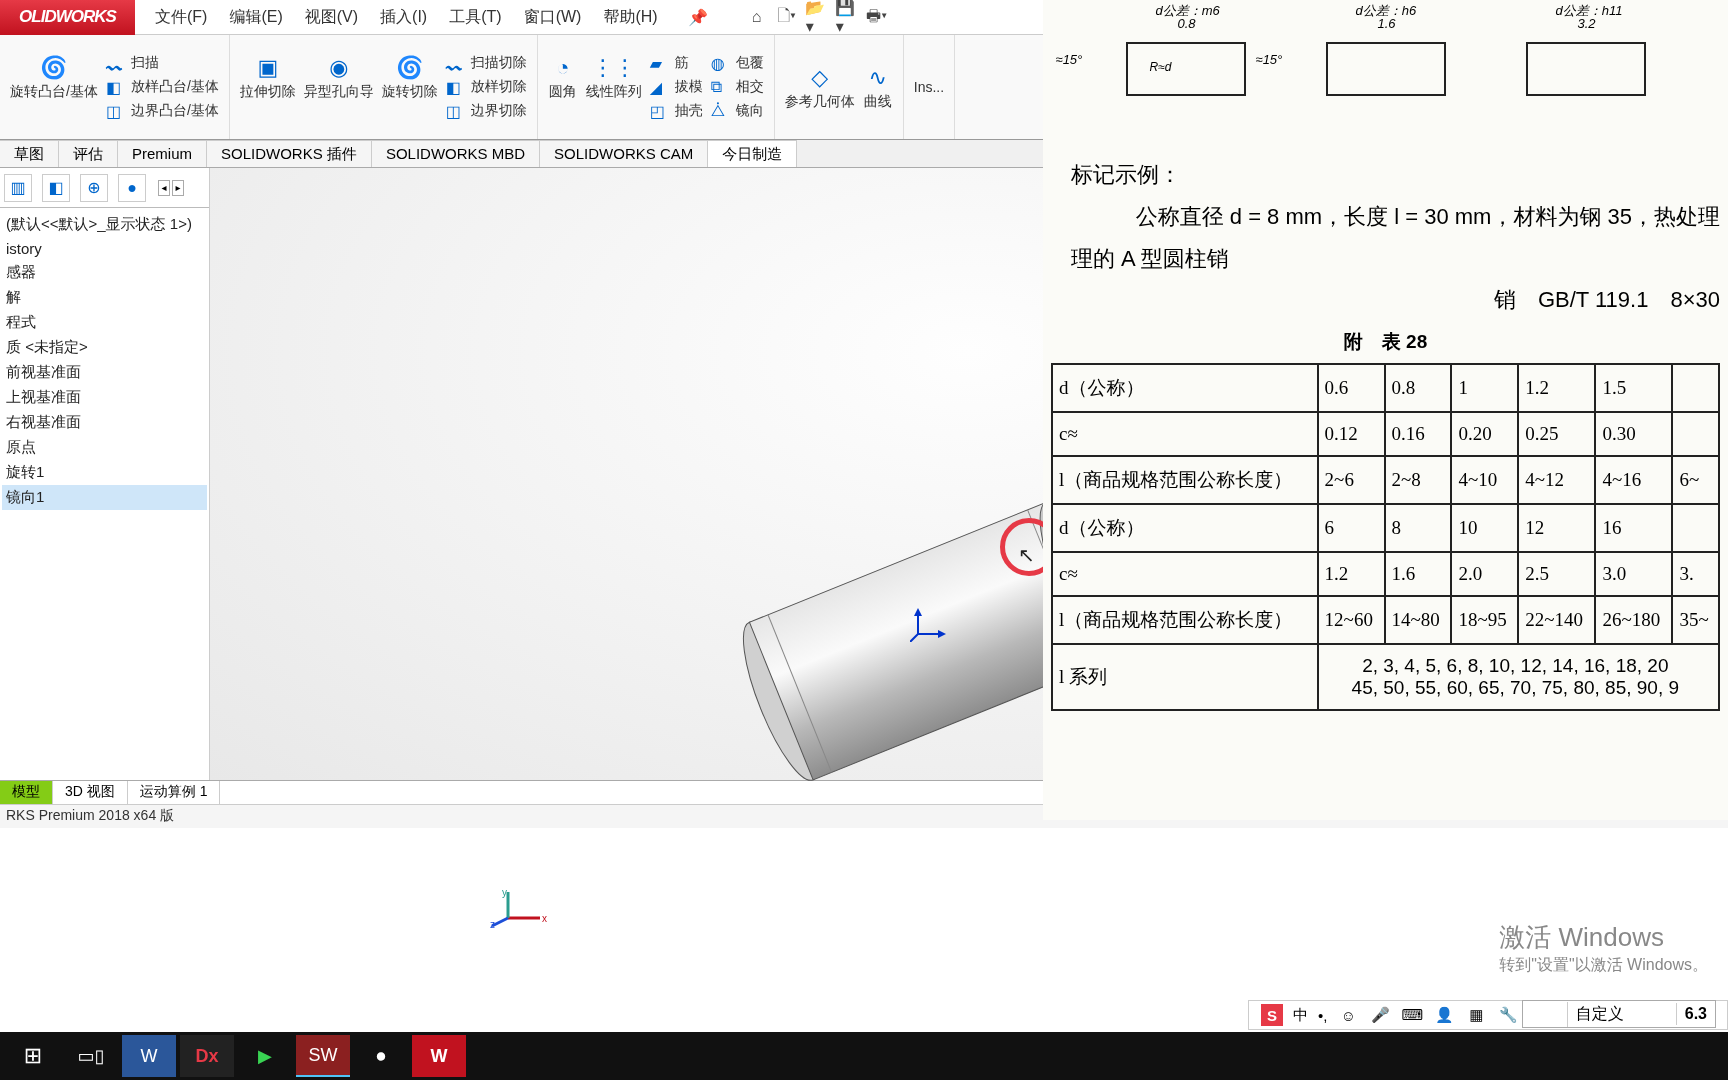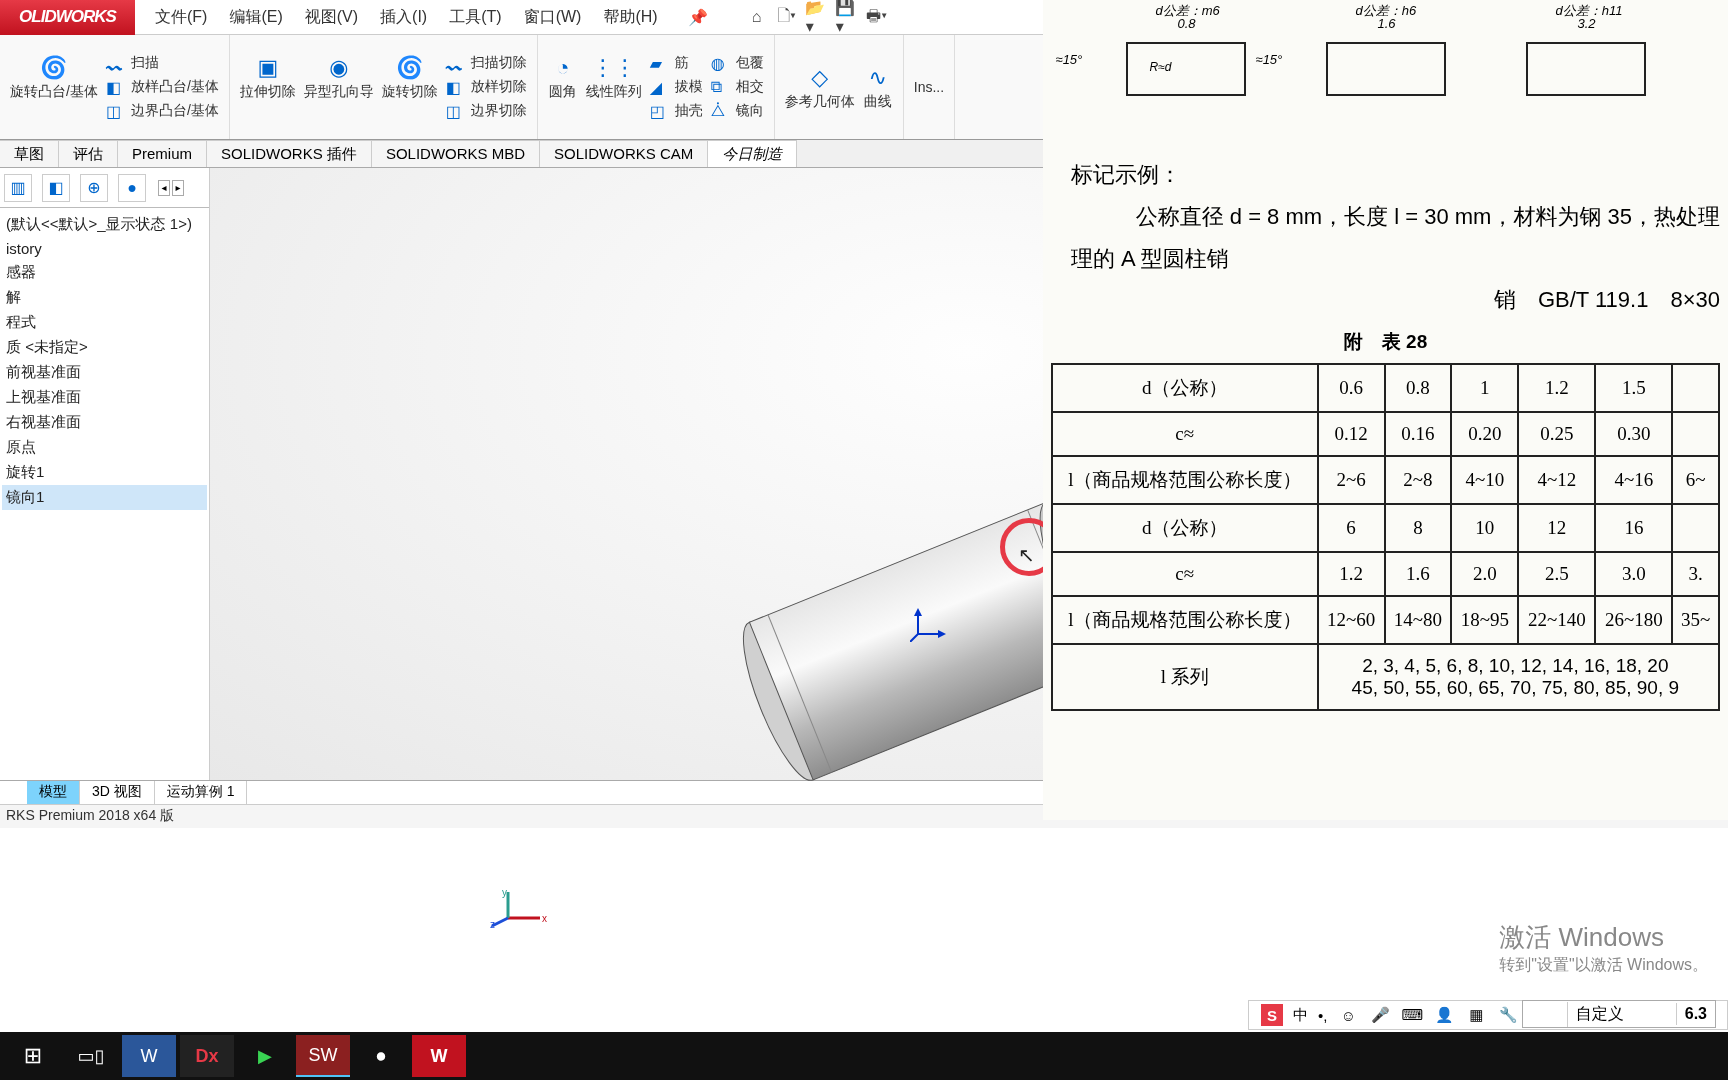--- a/index.html
+++ b/index.html
@@ -18,21 +18,21 @@
 .rgroup { display: flex; flex-direction: column; justify-content: center; align-items: center; padding: 2px 10px; border-right: 1px solid #ddd; }
 .rgroup .big { display: flex; flex-direction: column; align-items: center; gap: 1px; font-size: 14px; color: #333; }
 .rgroup .big .ico { width: 30px; height: 28px; display: flex; align-items: center; justify-content: center; font-size: 22px; color: #0066cc; }
 .rgroup .list { display: flex; flex-direction: column; gap: 6px; }
 .rgroup .row { display: flex; align-items: center; gap: 5px; font-size: 14px; color: #333; }
 .rgroup .row .ico { width: 20px; height: 18px; color: #0066cc; font-size: 16px; }
 .rside { display: flex; }
 
 .tabs { height: 28px; display: flex; border-bottom: 1px solid #aaa; background: #f0f0f0; }
 .tab { padding: 4px 14px; font-size: 15px; border-right: 1px solid #ccc; background: #f5f5f5; cursor: pointer; border-top: 1px solid #ccc; }
-.tab.active { background: #fff; font-style: italic; }
+.tab.active { background: #fff; }
 
 .workspace { position: relative; height: 612px; display: flex; }
 .tree-panel { width: 210px; background: #fff; border-right: 1px solid #ccc; overflow: hidden; }
 .tree-tabs { height: 40px; display: flex; border-bottom: 1px solid #bbb; align-items: center; gap: 10px; padding-left: 4px; }
 .tree-tab { width: 28px; height: 28px; border: 1px solid #ccc; display: flex; align-items: center; justify-content: center; color: #0066cc; font-size: 16px; }
 .tree-nav { display: flex; gap: 2px; padding: 2px; }
 .tree-nav span { width: 12px; height: 16px; border: 1px solid #aaa; font-size: 10px; display: flex; align-items: center; justify-content: center; }
 .tree-body { padding: 4px 2px; }
 .tree-line { padding: 3px 4px; font-size: 15px; color: #222; cursor: pointer; }
 .tree-line.sel { background: #cfe6f9; }
@@ -42,34 +42,34 @@
 .vtool { width: 22px; height: 22px; border: 1px solid #bbb; background: #fff3; display: flex; align-items: center; justify-content: center; font-size: 14px; color: #555; }
 
 .cylinder { position: absolute; left: 480px; top: 310px; width: 470px; height: 330px; }
 .red-ring { position: absolute; left: 790px; top: 350px; width: 58px; height: 58px; border: 5px solid #e63946; border-radius: 50%; }
 .cursor { position: absolute; left: 808px; top: 375px; font-size: 20px; color: #222; }
 .triad { position: absolute; left: 280px; top: 720px; width: 60px; height: 40px; }
 .origin-triad { position: absolute; left: 700px; top: 440px; color: #0033cc; }
 
 .bottom-tabs { height: 24px; border-top: 1px solid #aaa; display: flex; background: #fff; }
 .btab { padding: 2px 12px; border-right: 1px solid #ccc; font-size: 14px; background: #fff; }
-.btab.active { background: #7dd3fc; margin-left: 27px; }
+.btab.active { background: #84cc16; }
 .status-bar { height: 24px; background: #f5f5f5; border-top: 1px solid #ccc; font-size: 14px; padding: 2px 6px; color: #333; }
 
 
 .ref-doc { position: absolute; right: 0; top: 0; width: 685px; height: 820px; background: #fbfbf7; padding: 4px 8px 8px 8px; font-family: SimSun, serif; overflow: hidden; }
 .figs { display: flex; justify-content: center; height: 140px; }
 .fig { width: 200px; height: 130px; position: relative; display: flex; align-items: center; justify-content: center; }
 .fig-rect { width: 120px; height: 54px; border: 2px solid #222; position: relative; }
 .fig .lbl { font-size: 13px; font-style: italic; position: absolute; }
 .ref-text { font-size: 22px; line-height: 1.9; margin: 10px 0 6px 20px; }
 .ref-text .indent { text-indent: 28px; text-align: right; }
 .table-title { text-align: center; font-size: 19px; font-weight: bold; margin: 8px 0; }
 table.spec { border-collapse: collapse; width: 100%; }
-table.spec td, table.spec th { border: 2px solid #222; padding: 10px 6px; font-size: 19px; text-align: center; font-family: SimSun, serif; }
+table.spec td, table.spec th { border: 2px solid #222; padding: 10px 6px; font-size: 19px; font-family: SimSun, serif; }
 table.spec .hdr { min-width: 240px; }
 
 
 .watermark { position: absolute; right: 20px; top: 920px; color: #888; text-align: left; }
 .watermark .l1 { font-size: 26px; }
 .watermark .l2 { font-size: 16px; }
 
 
 .ime-bar { position: absolute; right: 0; bottom: 50px; height: 30px; background: #fff; border: 1px solid #ccc; display: flex; align-items: center; gap: 10px; padding: 0 12px; font-size: 15px; width: 480px; }
 .ime-ico { width: 22px; height: 22px; display: flex; align-items: center; justify-content: center; }

